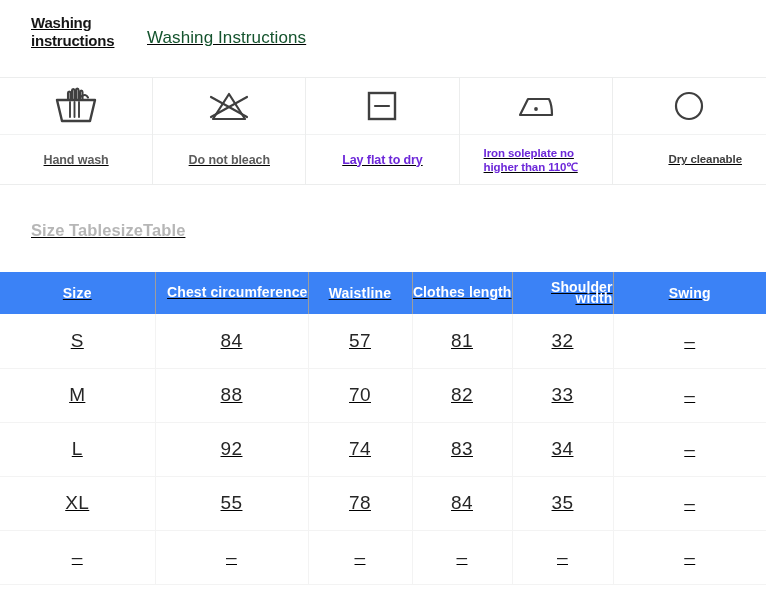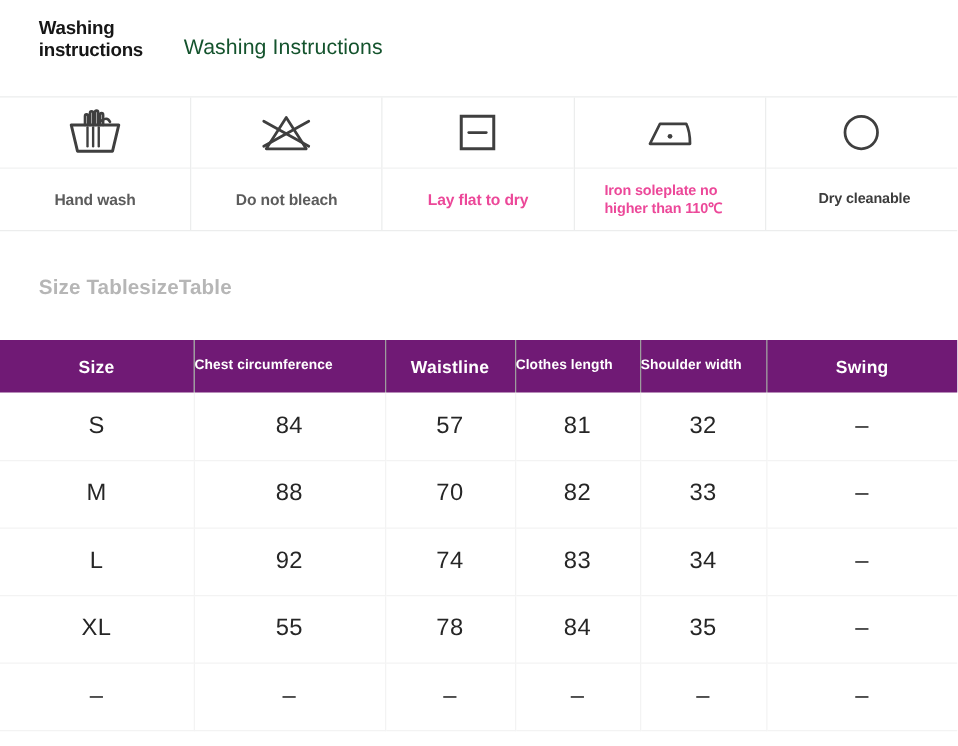--- a/index.html
+++ b/index.html
@@ -13,20 +13,21 @@
     font-family: "Liberation Sans", sans-serif;
     -webkit-font-smoothing: antialiased;
     overflow: hidden;
   }
 
   .page {
     width: 670px;
     height: 597px;
     position: relative;
     background: #fff;
+    text-decoration: underline;
   }
 
   
   .wash-head {
     display: flex;
     align-items: flex-end;
     padding: 17px 0 0 31px;
     height: 50px;
     box-sizing: border-box;
   }
@@ -88,30 +89,30 @@
   }
   .wash-label {
     font-size: 12.5px;
     color: #5c5c5c;
     font-weight: bold;
     text-align: center;
     line-height: 14px;
     letter-spacing: -0.1px;
   }
   .wash-label.dark {
-    color: #ec4899;
+    color: #6d28d9;
   }
   .wash-label.left {
     text-align: left;
     width: 100%;
     font-size: 11.5px;
     line-height: 14px;
   }
   .wash-label.left-small {
-    text-align: left;
+    text-align: right;
     width: 100%;
     font-size: 11.5px;
     line-height: 13px;
     color: #3d3d3d;
     padding-left: 18px;
     box-sizing: border-box;
   }
 
   
   .size-head {
@@ -127,39 +128,39 @@
     margin-top: 32px;
     width: 766px;
     border-collapse: collapse;
     table-layout: fixed;
   }
   .size-table th, .size-table td {
     box-sizing: border-box;
     padding: 0;
   }
   .size-table thead th {
-    background: #701a75;
+    background: #3b82f6;
     color: #ffffff;
     height: 42px;
     border-right: 1px solid #9d9d9d;
     vertical-align: middle;
   }
   .size-table thead th:last-child { border-right: none; }
 
   .th-big {
     font-size: 14px;
     font-weight: bold;
     text-align: center;
     letter-spacing: 0.2px;
   }
   .th-small {
-    font-size: 11px;
+    font-size: 14px;
     font-weight: bold;
     line-height: 11.5px;
-    text-align: left;
+    text-align: right;
     padding-left: 23px;
     letter-spacing: 0.1px;
   }
 
   .size-table tbody td {
     height: 54px;
     text-align: center;
     font-size: 19px;
     color: #262626;
     font-weight: 400;

